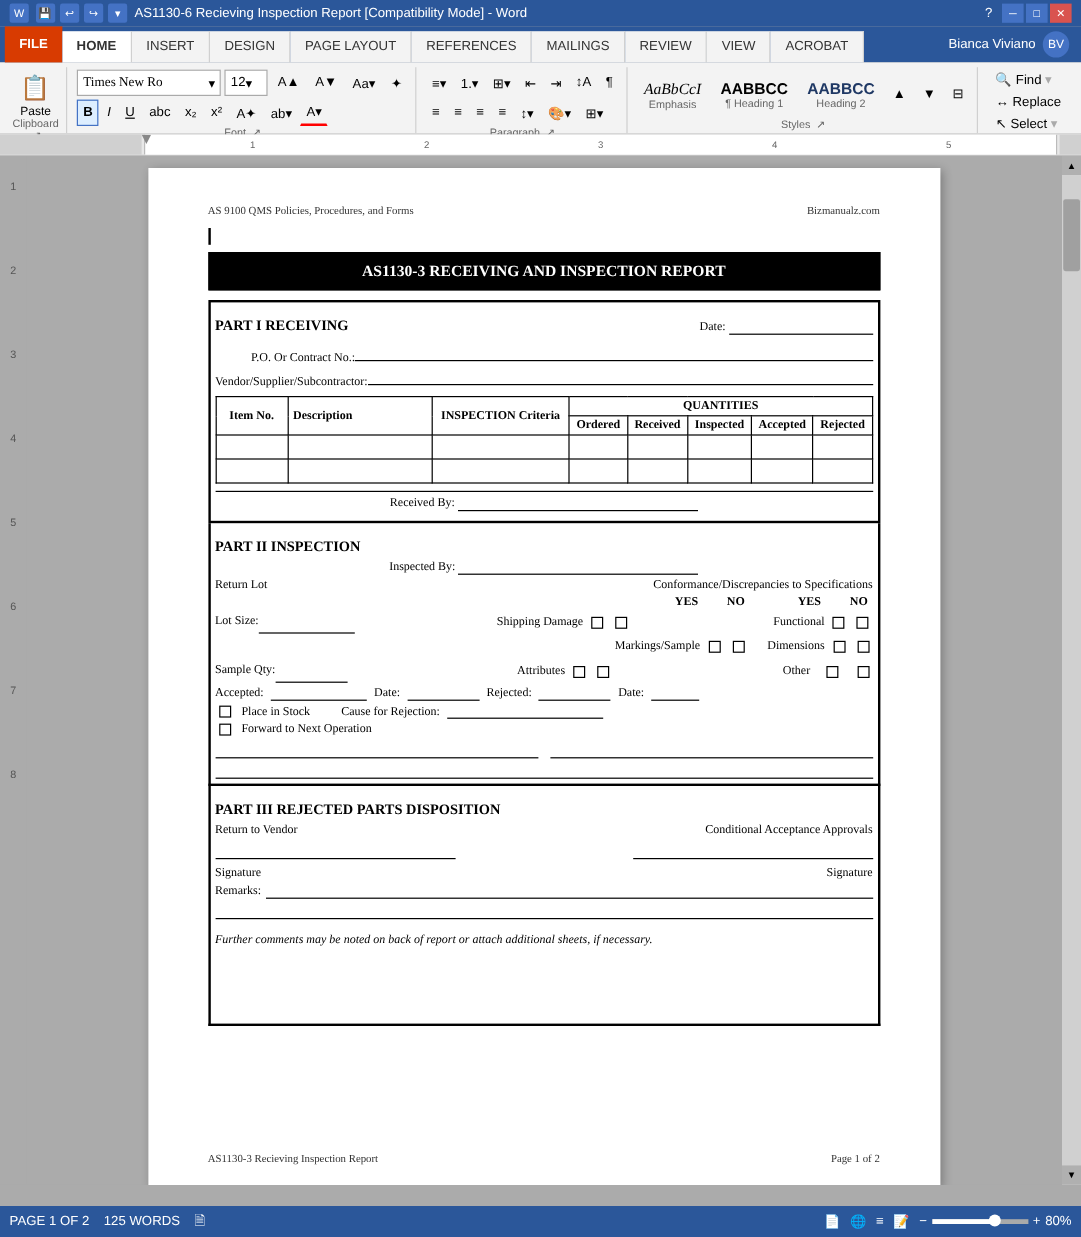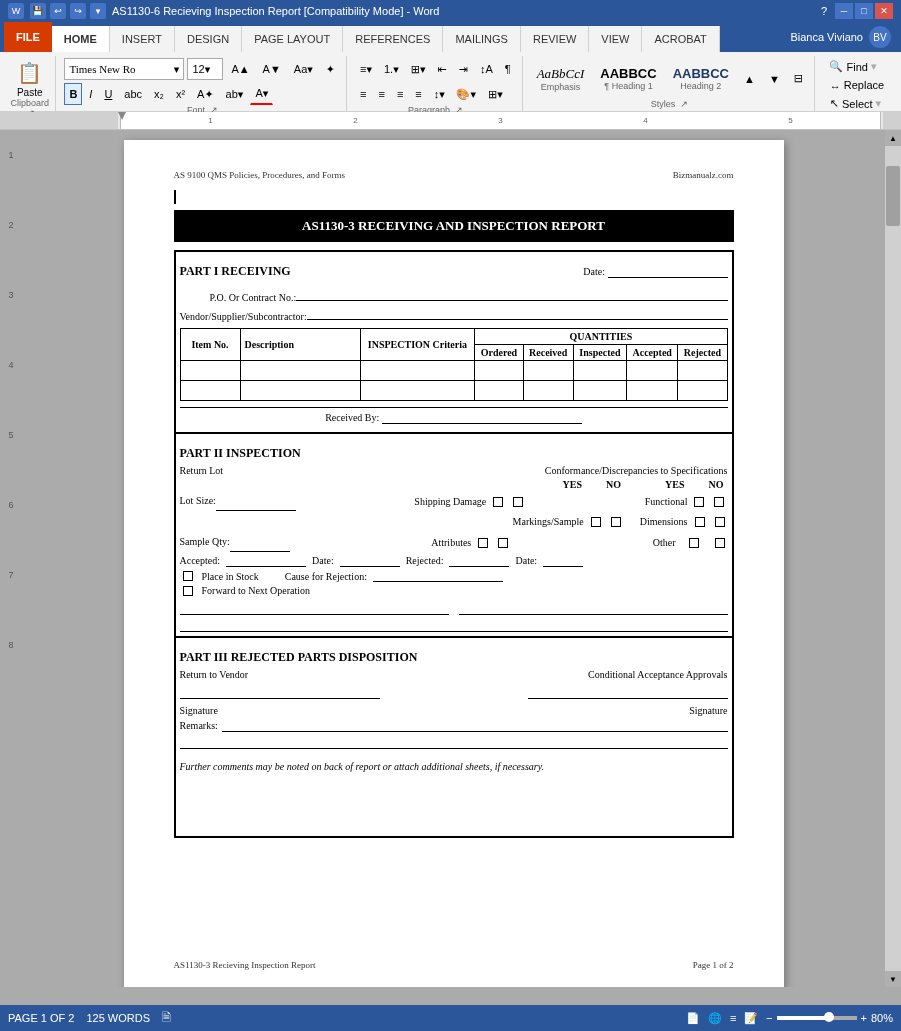--- a/index.html
+++ b/index.html
@@ -554,20 +554,24 @@
 
         <div style="text-align:center; font-size:10px; padding:4px; border-top:1px solid black;">
           <span>Received By:</span>
           <span style="border-bottom:1px solid black; display:inline-block; width:200px;">&nbsp;</span>
         </div>
       </div>
 
       <div style="border:2px solid black; border-top:none; padding:4px;">
         <div class="part-heading">PART II INSPECTION</div>
 
+        <div style="text-align:center; font-size:10px; margin:3px 0;">
+          <span>Inspected By:</span>
+          <span style="border-bottom:1px solid black; display:inline-block; width:200px;">&nbsp;</span>
+        </div>
 
         <div style="display:flex; justify-content:space-between; font-size:10px; margin:3px 0;">
           <span>Return Lot</span>
           <span>Conformance/Discrepancies to Specifications</span>
         </div>
 
         <div style="display:flex; justify-content:flex-end; font-size:10px; font-weight:bold; padding-right:4px; gap:24px; margin-bottom:2px;">
           <span>YES</span>
           <span>NO</span>
           <span style="margin-left:20px;">YES</span>

